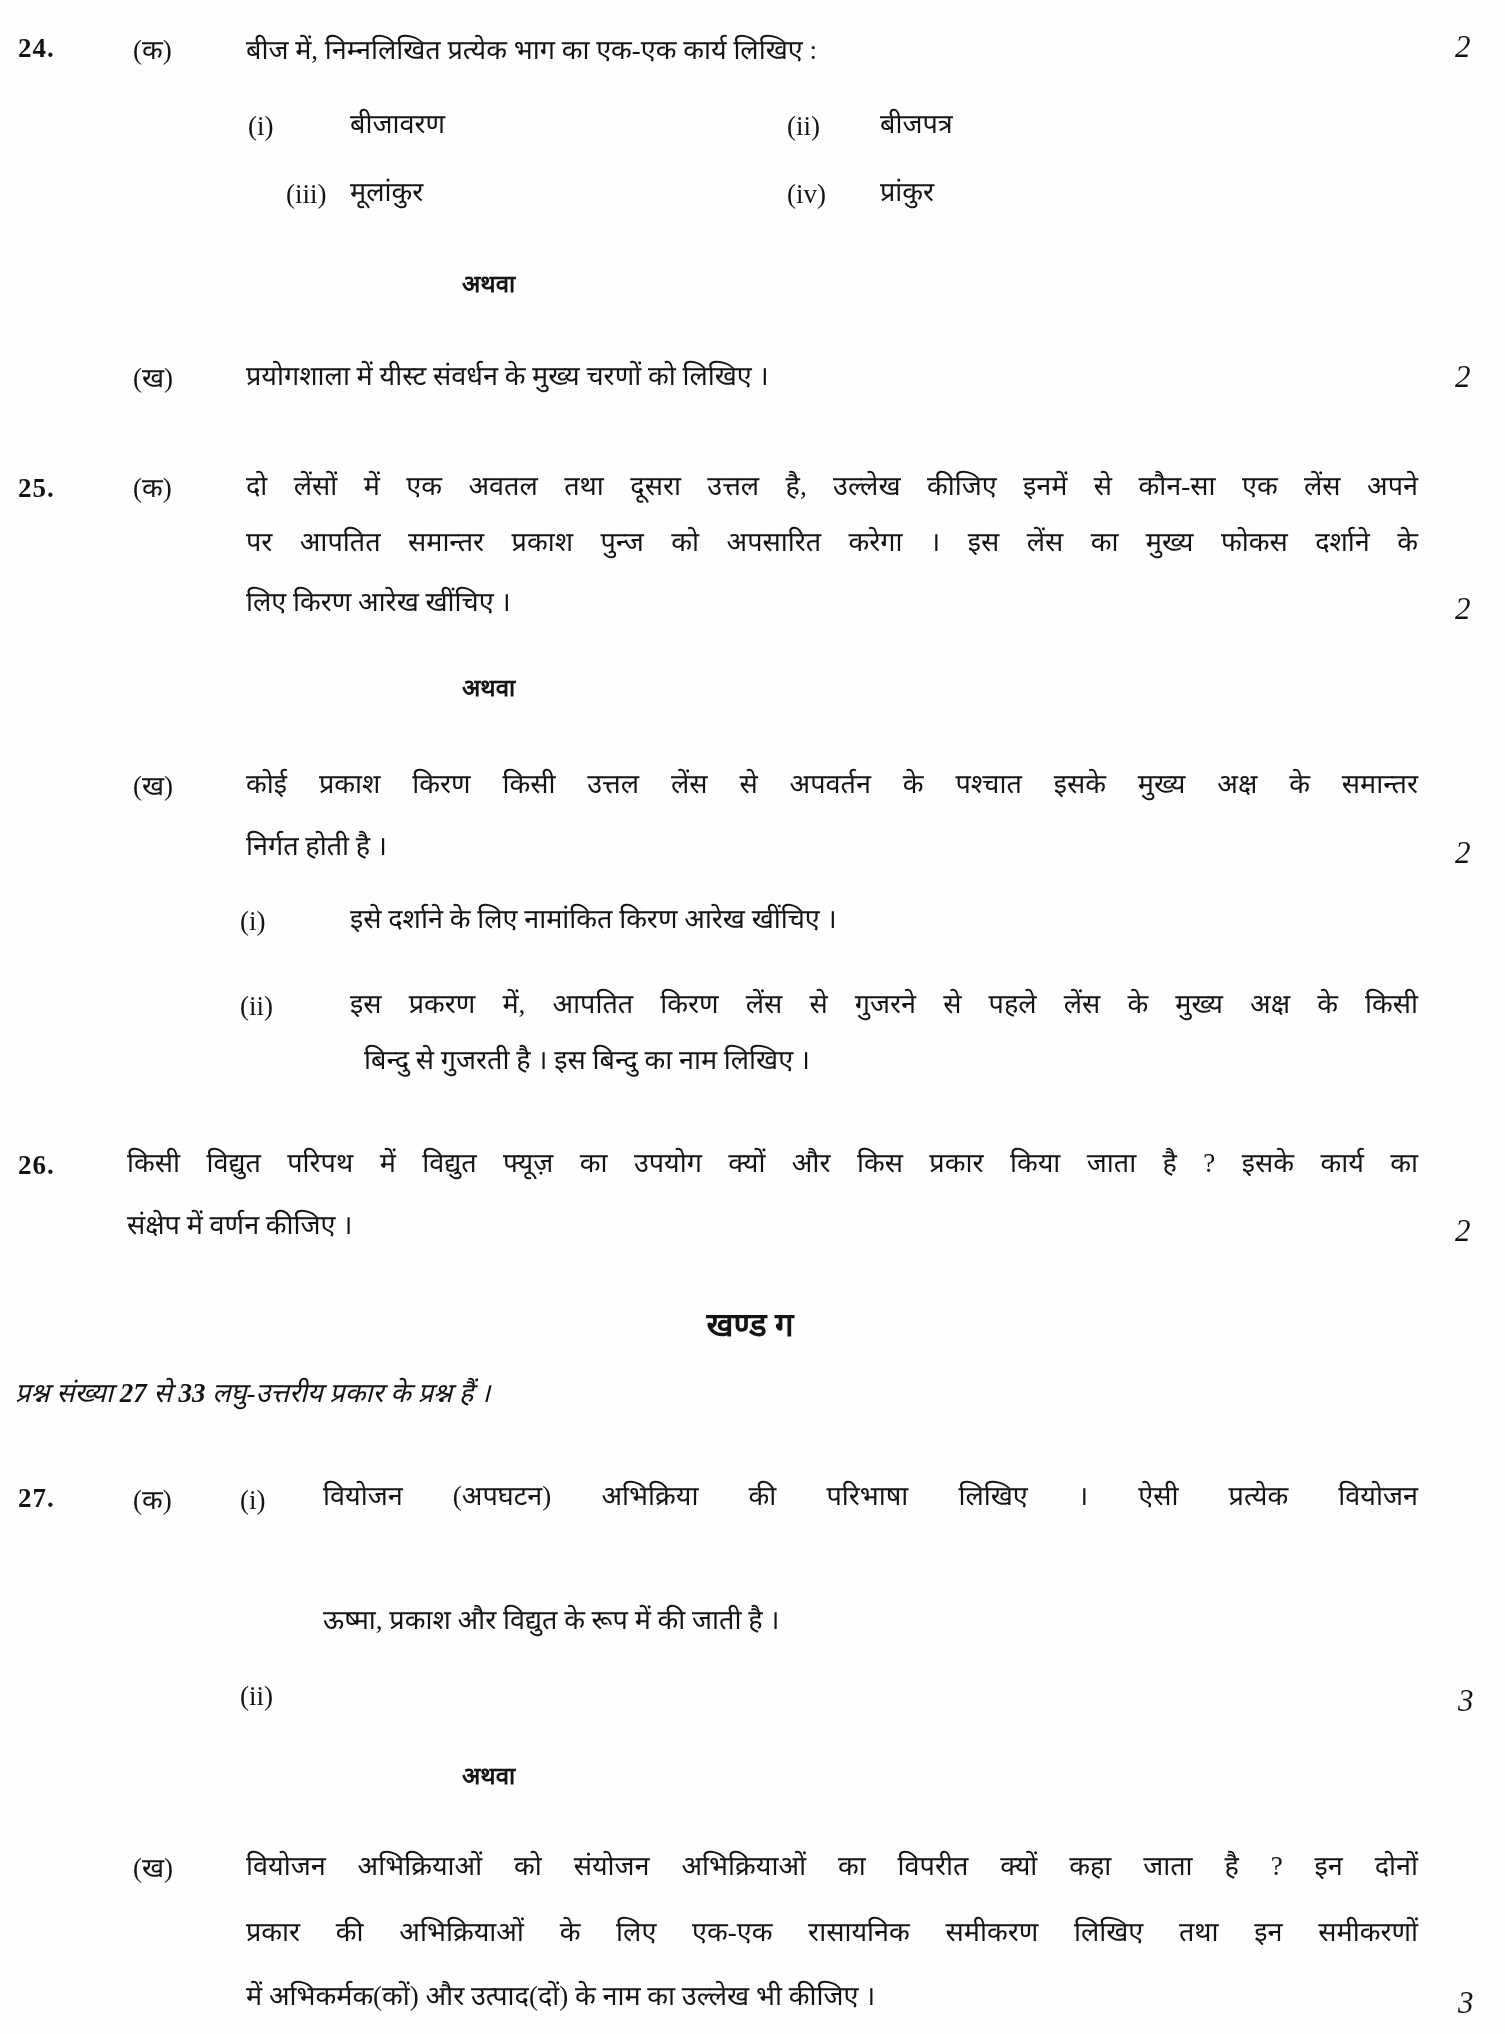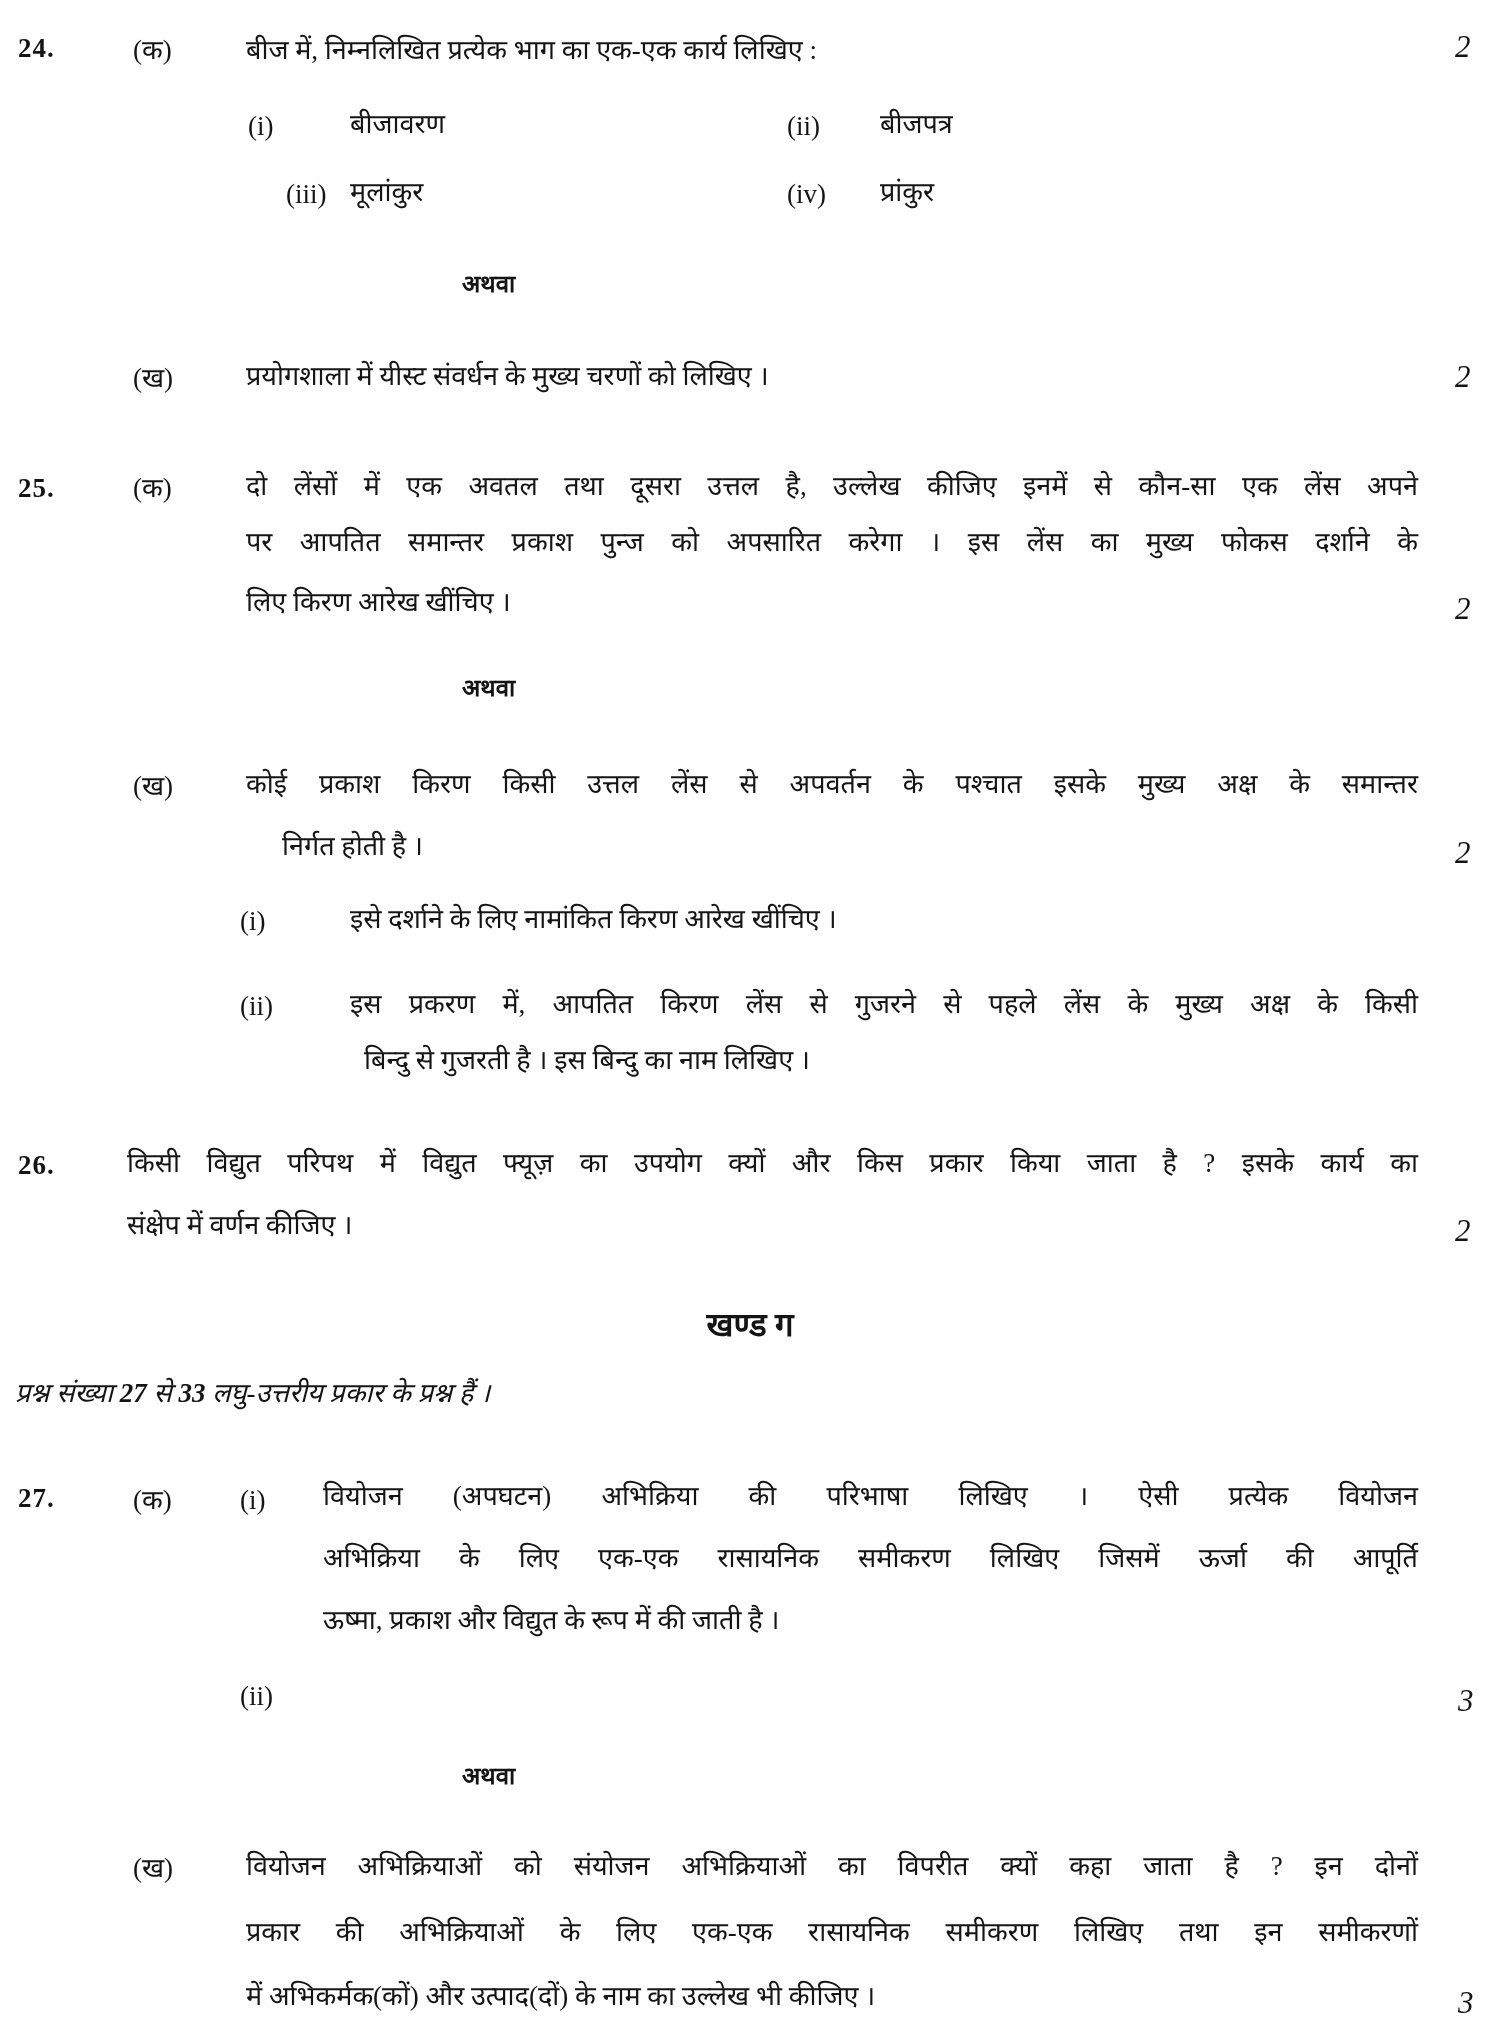--- a/index.html
+++ b/index.html
@@ -71,21 +71,21 @@
   <div class="t" style="left:133px; top:470px;">(क)</div>
   <div class="t just" style="left:246px; top:468px; width:1172px;">दो लेंसों में एक अवतल तथा दूसरा उत्तल है, उल्लेख कीजिए इनमें से कौन-सा एक लेंस अपने</div>
   <div class="t just" style="left:246px; top:524px; width:1172px;">पर आपतित समान्तर प्रकाश पुन्ज को अपसारित करेगा । इस लेंस का मुख्य फोकस दर्शाने के</div>
   <div class="t" style="left:246px; top:584px;">लिए किरण आरेख खींचिए ।</div>
   <div class="t marks" style="left:1455px; top:588px;">2</div>
 
   <div class="t or" style="left:462px; top:672px;">अथवा</div>
 
   <div class="t" style="left:133px; top:768px;">(ख)</div>
   <div class="t just" style="left:246px; top:766px; width:1172px;">कोई प्रकाश किरण किसी उत्तल लेंस से अपवर्तन के पश्चात इसके मुख्य अक्ष के समान्तर</div>
-  <div class="t" style="left:246px; top:828px;margin-left:36px;">निर्गत होती है ।</div>
+  <div class="t" style="left:246px; top:828px;">निर्गत होती है ।</div>
   <div class="t marks" style="left:1455px; top:832px;">2</div>
 
   <div class="t" style="left:240px; top:903px;">(i)</div>
   <div class="t" style="left:350px; top:901px;">इसे दर्शाने के लिए नामांकित किरण आरेख खींचिए ।</div>
 
   <div class="t" style="left:240px; top:988px;">(ii)</div>
   <div class="t just" style="left:350px; top:986px; width:1068px;">इस प्रकरण में, आपतित किरण लेंस से गुजरने से पहले लेंस के मुख्य अक्ष के किसी</div>
   <div class="t" style="left:364px; top:1042px;">बिन्दु से गुजरती है । इस बिन्दु का नाम लिखिए ।</div>
 
   <div class="t num" style="left:18px; top:1147px;">26.</div>
@@ -96,21 +96,20 @@
   <div class="t section-head" style="left:0px; top:1303px; width:1500px;">खण्ड ग</div>
 
   <div class="t note" style="left:15px; top:1375px;">
     <span>प्रश्न संख्या </span><span class="n">27</span><span> से </span><span class="n">33</span><span> लघु-उत्तरीय प्रकार के प्रश्न हैं ।</span>
   </div>
 
   <div class="t num" style="left:18px;  top:1480px;">27.</div>
   <div class="t" style="left:133px; top:1482px;">(क)</div>
   <div class="t" style="left:240px; top:1482px;">(i)</div>
   <div class="t just" style="left:323px; top:1478px; width:1095px;">वियोजन (अपघटन) अभिक्रिया की परिभाषा लिखिए । ऐसी प्रत्येक वियोजन</div>
-  <div class="t just" style="left:323px; top:1540px; width:1095px;">अभिक्रिया के लिए एक-एक रासायनिक समीकरण लिखिए जिसमें ऊर्जा की आपूर्ति</div>
   <div class="t" style="left:323px; top:1602px;">ऊष्मा, प्रकाश और विद्युत के रूप में की जाती है ।</div>
 
   <div class="t" style="left:240px; top:1678px;">(ii)</div>
   <div class="t marks" style="left:1458px; top:1680px;">3</div>
 
   <div class="t or" style="left:462px; top:1760px;">अथवा</div>
 
   <div class="t" style="left:133px; top:1850px;">(ख)</div>
   <div class="t just" style="left:246px; top:1848px; width:1172px;">वियोजन अभिक्रियाओं को संयोजन अभिक्रियाओं का विपरीत क्यों कहा जाता है ? इन दोनों</div>
   <div class="t just" style="left:246px; top:1914px; width:1172px;">प्रकार की अभिक्रियाओं के लिए एक-एक रासायनिक समीकरण लिखिए तथा इन समीकरणों</div>

